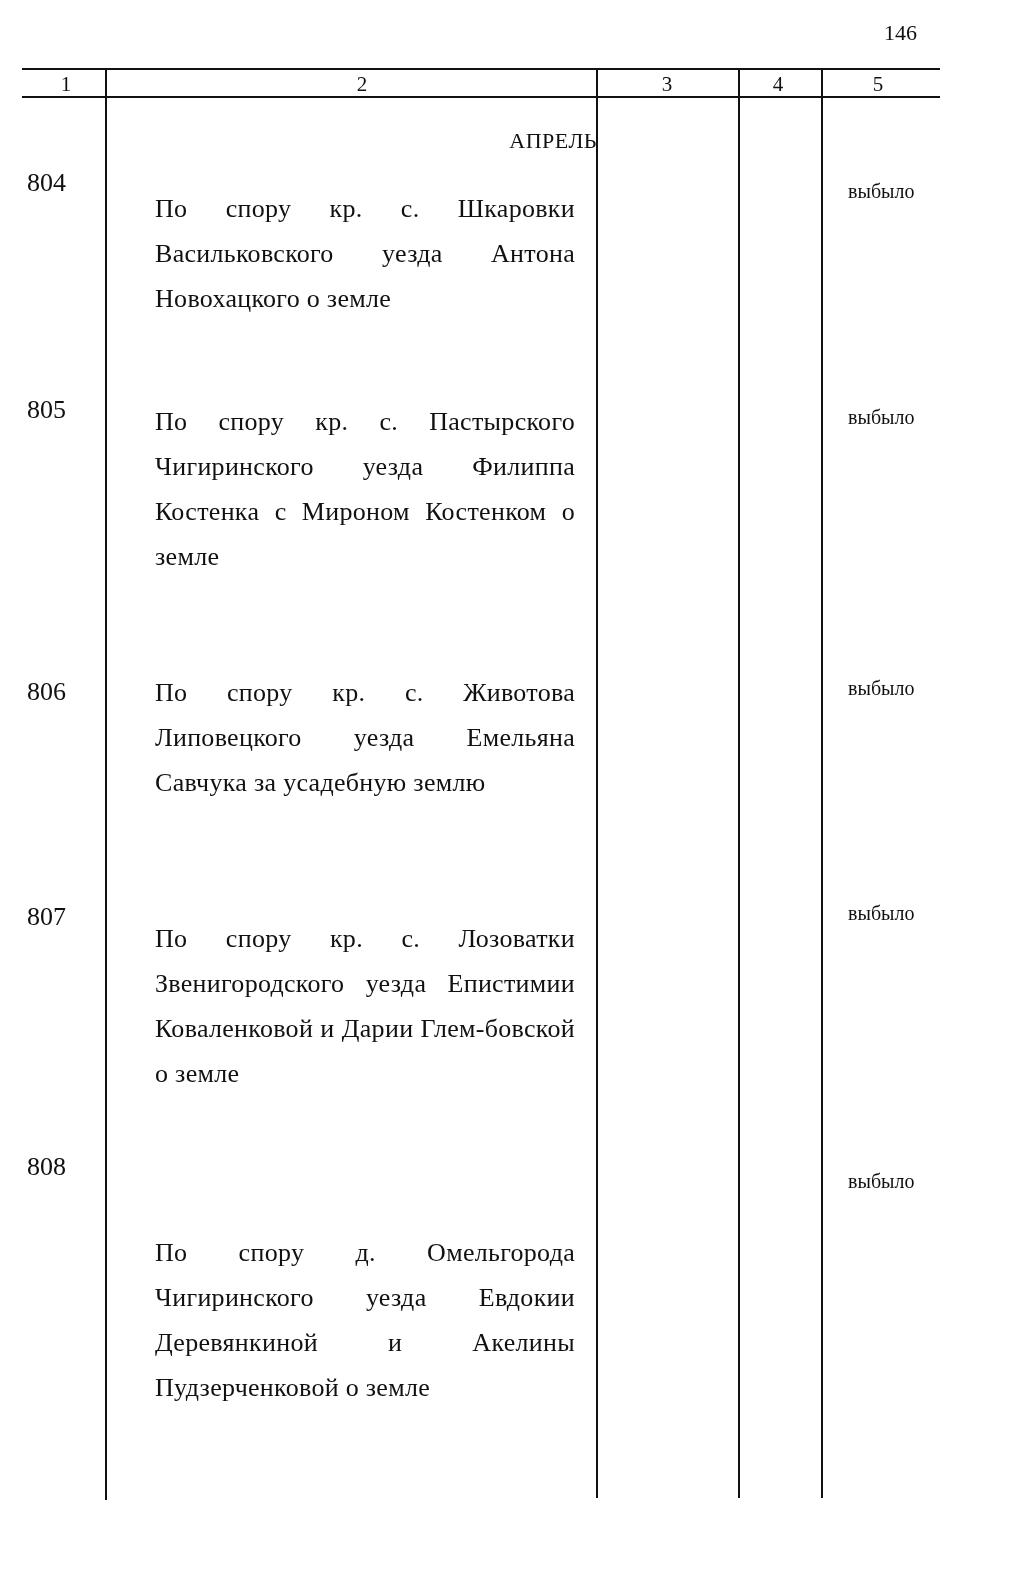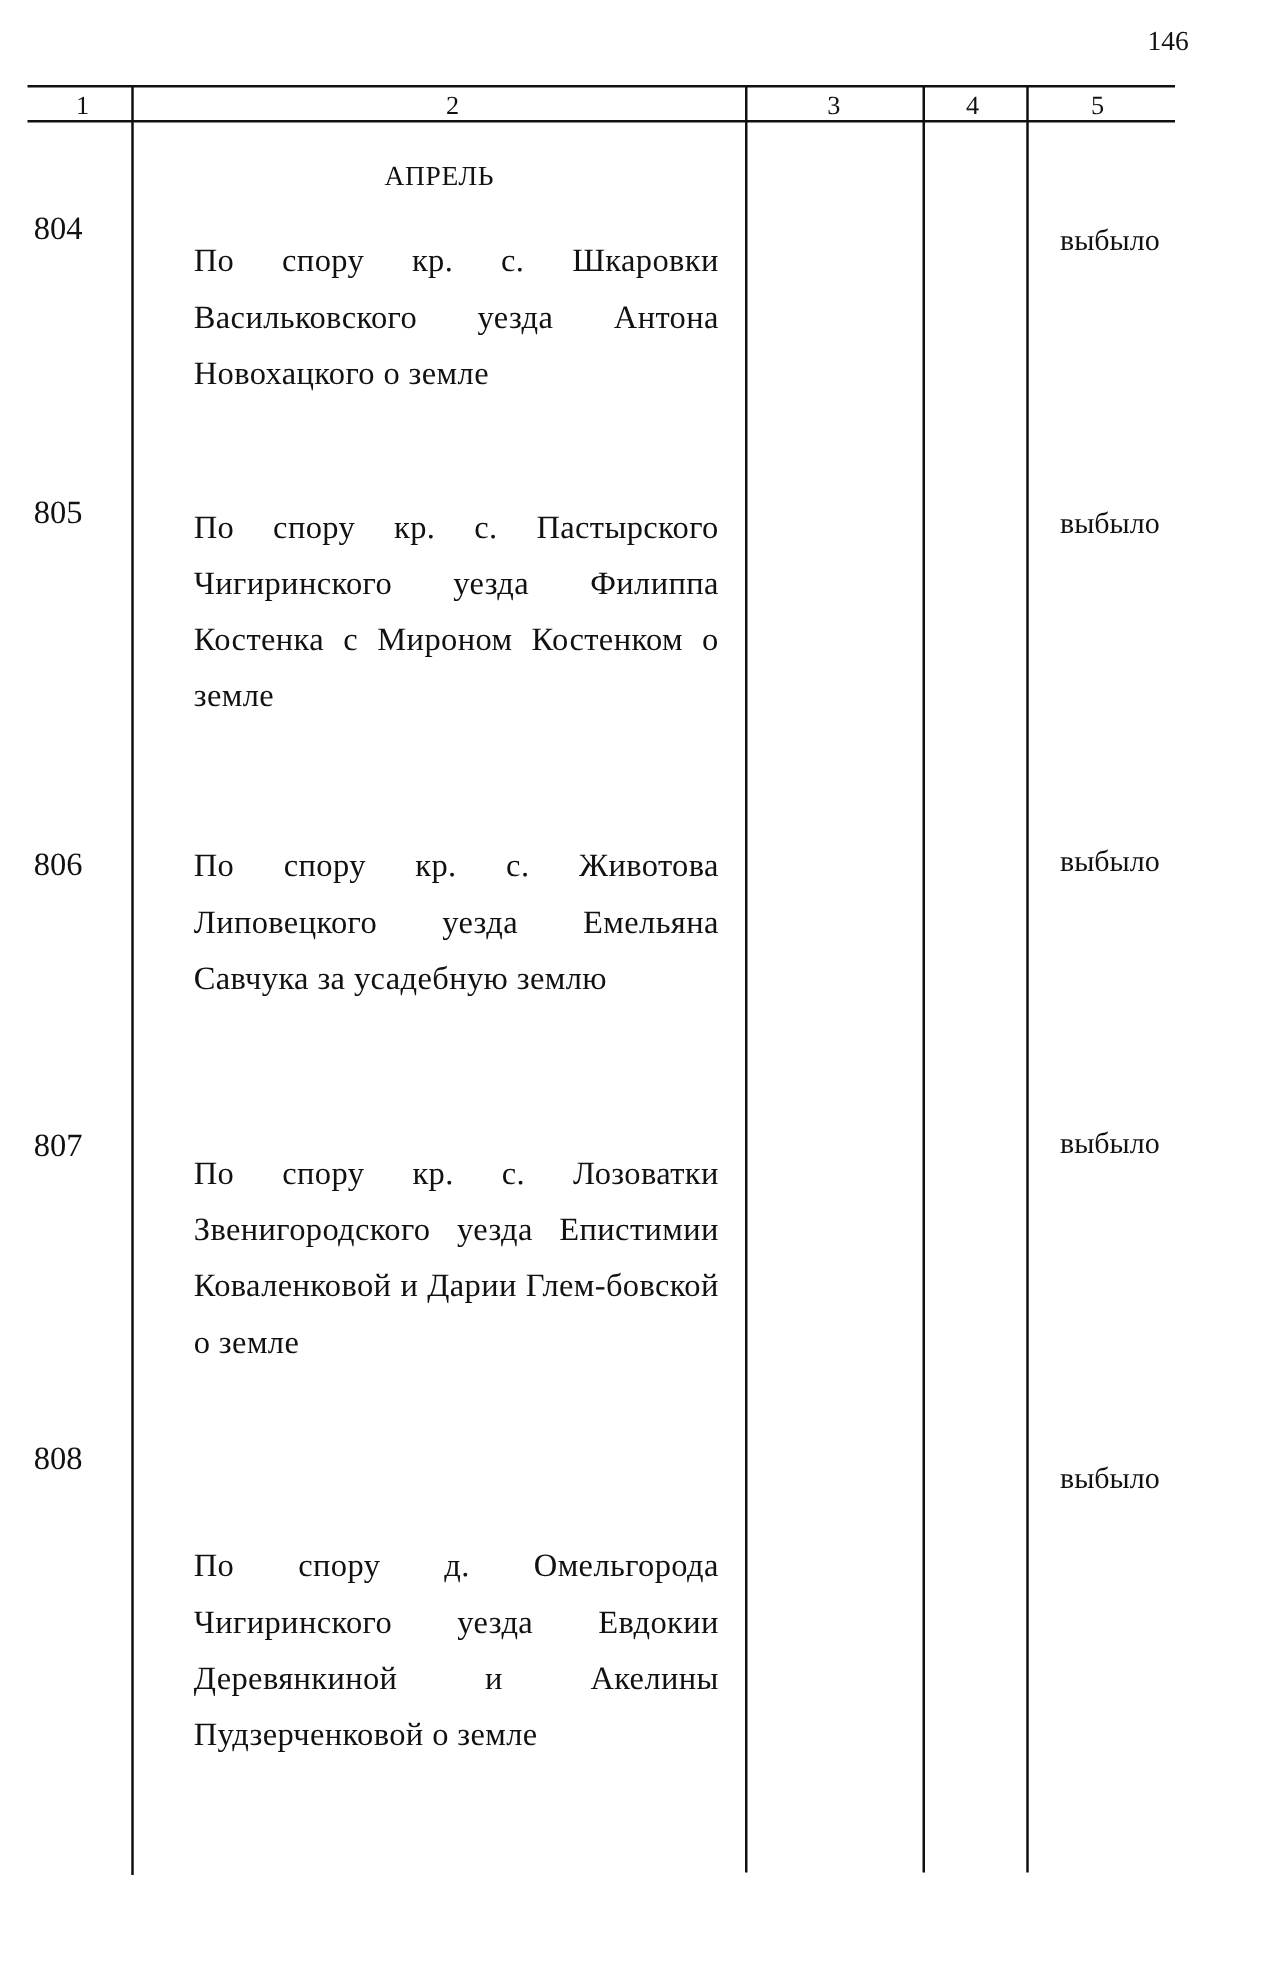--- a/index.html
+++ b/index.html
@@ -1,40 +1,40 @@
 <!DOCTYPE html>
 <html><head>
   <meta charset="utf-8">
   <style>
     html, body { margin: 0; padding: 0; background: #ffffff; }
     body {
       width: 1024px; height: 1571px; position: relative; overflow: hidden;
       font-family: "Liberation Serif", "DejaVu Serif", serif; color: #111;
     }
     .page-number {
-      position: absolute; left: 884px; top: 20px; font-size: 22px; margin-left: 34px;
+      position: absolute; left: 884px; top: 20px; font-size: 22px;
     }
     .hline { position: absolute; height: 2px; background: #111; }
     .vline { position: absolute; width: 2px; background: #111; }
     .col-head {
       position: absolute; top: 72px; font-size: 21px; text-align: center; width: 40px;
     }
     .month {
-      position: absolute; top: 128px; left: 106px; width: 491px; text-align: center;
+      position: absolute; top: 128px; left: 106px; width: 491px; text-align: right;
       font-size: 22px; letter-spacing: 0.5px;
     }
     .entry-num {
       position: absolute; left: 27px; font-size: 26px;
     }
     .entry-text {
       position: absolute; left: 155px; width: 420px; font-size: 26px;
       line-height: 45px; text-align: justify; letter-spacing: 0.3px;
     }
     .entry-status {
-      position: absolute; left: 848px; font-size: 24px;
+      position: absolute; left: 848px; font-size: 20px;
     }
   </style>
 </head>
 <body>
 
 <div class="page-number">146</div>
 
 <div class="hline" style="left:22px; top:68px; width:918px;"></div>
 <div class="hline" style="left:22px; top:96px; width:918px;"></div>
 <div class="vline" style="left:105px; top:68px; height:1432px;"></div>

